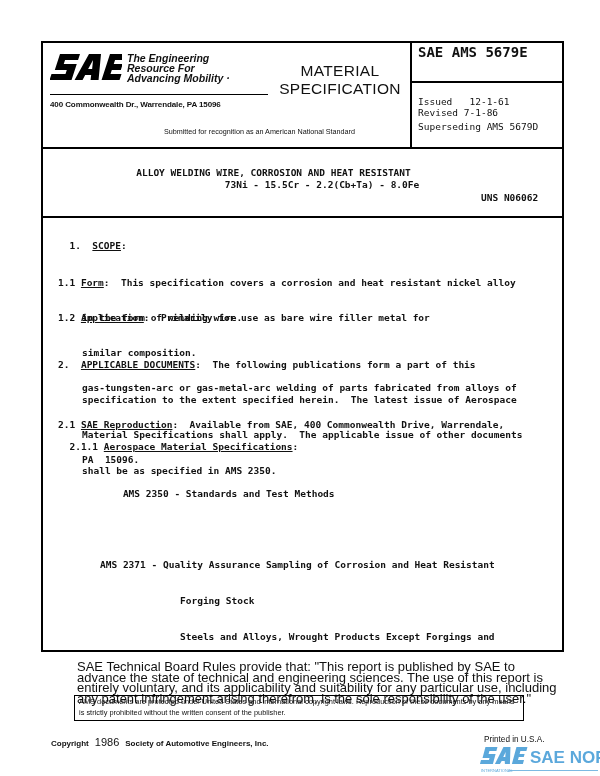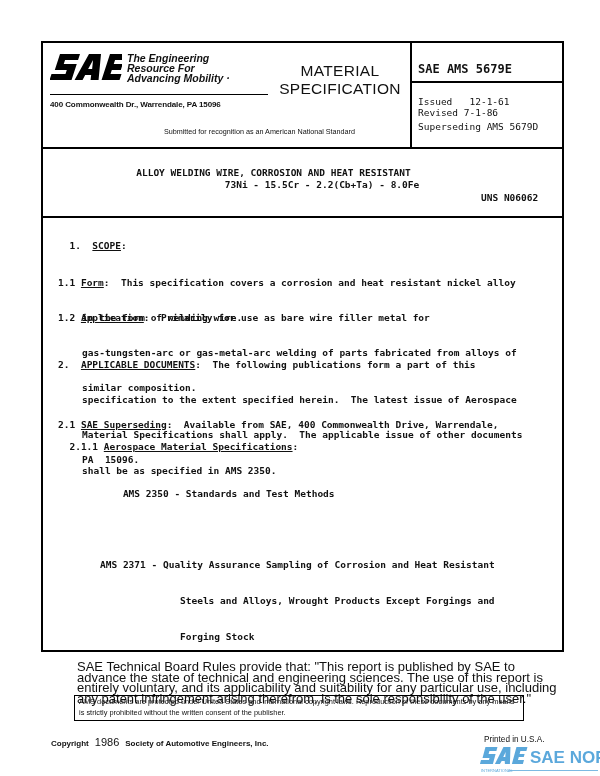--- a/index.html
+++ b/index.html
@@ -23,21 +23,21 @@
 
     
     #logo { left: 50px; top: 54px; width: 72px; height: 26px; }
     #tagline { left: 127px; top: 53px; font-style: italic; font-weight: bold; font-size: 10.5px; line-height: 10px; }
     #logo-rule { left: 50px; top: 94px; width: 218px; height: 1px; background: #000; }
     #address { left: 50px; top: 100px; font-size: 8px; font-weight: bold; letter-spacing: -0.1px; }
 
     #aero-title { left: 270px; top: 62px; width: 140px; text-align: center; font-size: 15.5px; line-height: 18px; letter-spacing: 0.3px; }
     #submitted { left: 164px; top: 127px; font-size: 7.2px; }
 
-    #ams-number { left: 418px; top: 62px; font-size: 12px; font-weight: bold; }
+    #ams-number { left: 418px; top: 44px; font-size: 14px; font-weight: bold; }
     #issued { left: 418px; top: 97px; font-size: 9.5px; line-height: 10.5px; }
     #superseding { left: 418px; top: 121px; font-size: 9.5px; }
 
     
     #title-line1 { left: 41px; top: 167px; width: 465px; text-align: center; font-size: 9.5px; font-weight: bold; }
     #title-line2 { left: 41px; top: 179px; width: 562px; text-align: center; font-size: 9.5px; font-weight: bold; }
     #uns { left: 481px; top: 192px; font-size: 9.5px; font-weight: bold; }
 
     
     .txt { font-size: 9.5px; line-height: 11.8px; white-space: pre; font-weight: bold; }
@@ -100,48 +100,48 @@
   <span>1.</span><span>  </span><span class="u">SCOPE</span><span>:</span>
 </div>
 
 <div class="abs mono txt" style="left:58px; top:253px;">
   <div><span>1.1</span><span> </span><span class="u">Form</span><span>:  This specification covers a corrosion and heat resistant nickel alloy</span></div>
   <div style="padding-left:24px;">in the form of welding wire.</div>
 </div>
 
 <div class="abs mono txt" style="left:58px; top:288px;">
   <div><span>1.2</span><span> </span><span class="u">Application</span><span>:  Primarily for use as bare wire filler metal for</span></div>
+  <div style="padding-left:24px;">similar composition.</div>
   <div style="padding-left:24px;">gas-tungsten-arc or gas-metal-arc welding of parts fabricated from alloys of</div>
-  <div style="padding-left:24px;">similar composition.</div>
 </div>
 
 <div class="abs mono txt" style="left:58px; top:335px;">
   <div><span>2.</span><span>  </span><span class="u">APPLICABLE DOCUMENTS</span><span>:  The following publications form a part of this</span></div>
   <div style="padding-left:24px;">specification to the extent specified herein.  The latest issue of Aerospace</div>
   <div style="padding-left:24px;">Material Specifications shall apply.  The applicable issue of other documents</div>
   <div style="padding-left:24px;">shall be as specified in AMS 2350.</div>
 </div>
 
 <div class="abs mono txt" style="left:58px; top:395px;">
-  <div><span>2.1</span><span> </span><span class="u">SAE Superseding</span><span>:  Available from SAE, 400 Commonwealth Drive, Warrendale,</span></div>
+  <div><span>2.1</span><span> </span><span class="u">SAE Reproduction</span><span>:  Available from SAE, 400 Commonwealth Drive, Warrendale,</span></div>
   <div style="padding-left:24px;">PA  15096.</div>
 </div>
 
 <div class="abs mono txt" style="left:58px; top:429px;">
   <span>2.1.1</span><span> </span><span class="u">Aerospace Material Specifications</span><span>:</span>
 </div>
 
 <div class="abs mono txt" style="left:100px; top:452px; line-height:11.9px;">
   <div>
     <span>AMS 2350</span> - <span>Standards and Test Methods</span>
   </div>
   <div>
     <div><span>AMS 2371</span> - <span>Quality Assurance Sampling of Corrosion and Heat Resistant</span></div>
+    <div style="padding-left:80px;">Forging Stock</div>
     <div style="padding-left:80px;">Steels and Alloys, Wrought Products Except Forgings and</div>
-    <div style="padding-left:80px;">Forging Stock</div>
   </div>
   
   
   
 </div>
 
 <div id="disclaimer" class="abs sans">SAE Technical Board Rules provide that: "This report is published by SAE to advance the state of technical and engineering sciences. The use of this report is entirely voluntary, and its applicability and suitability for any particular use, including any patent infringement arising therefrom, is the sole responsibility of the user."</div>
 <div id="copyright-box" class="abs sans">AMS documents are protected under United States and international copyright laws. Reproduction of these documents by any means is strictly prohibited without the written consent of the publisher.</div>
 
 <div id="copyright" class="abs sans">

